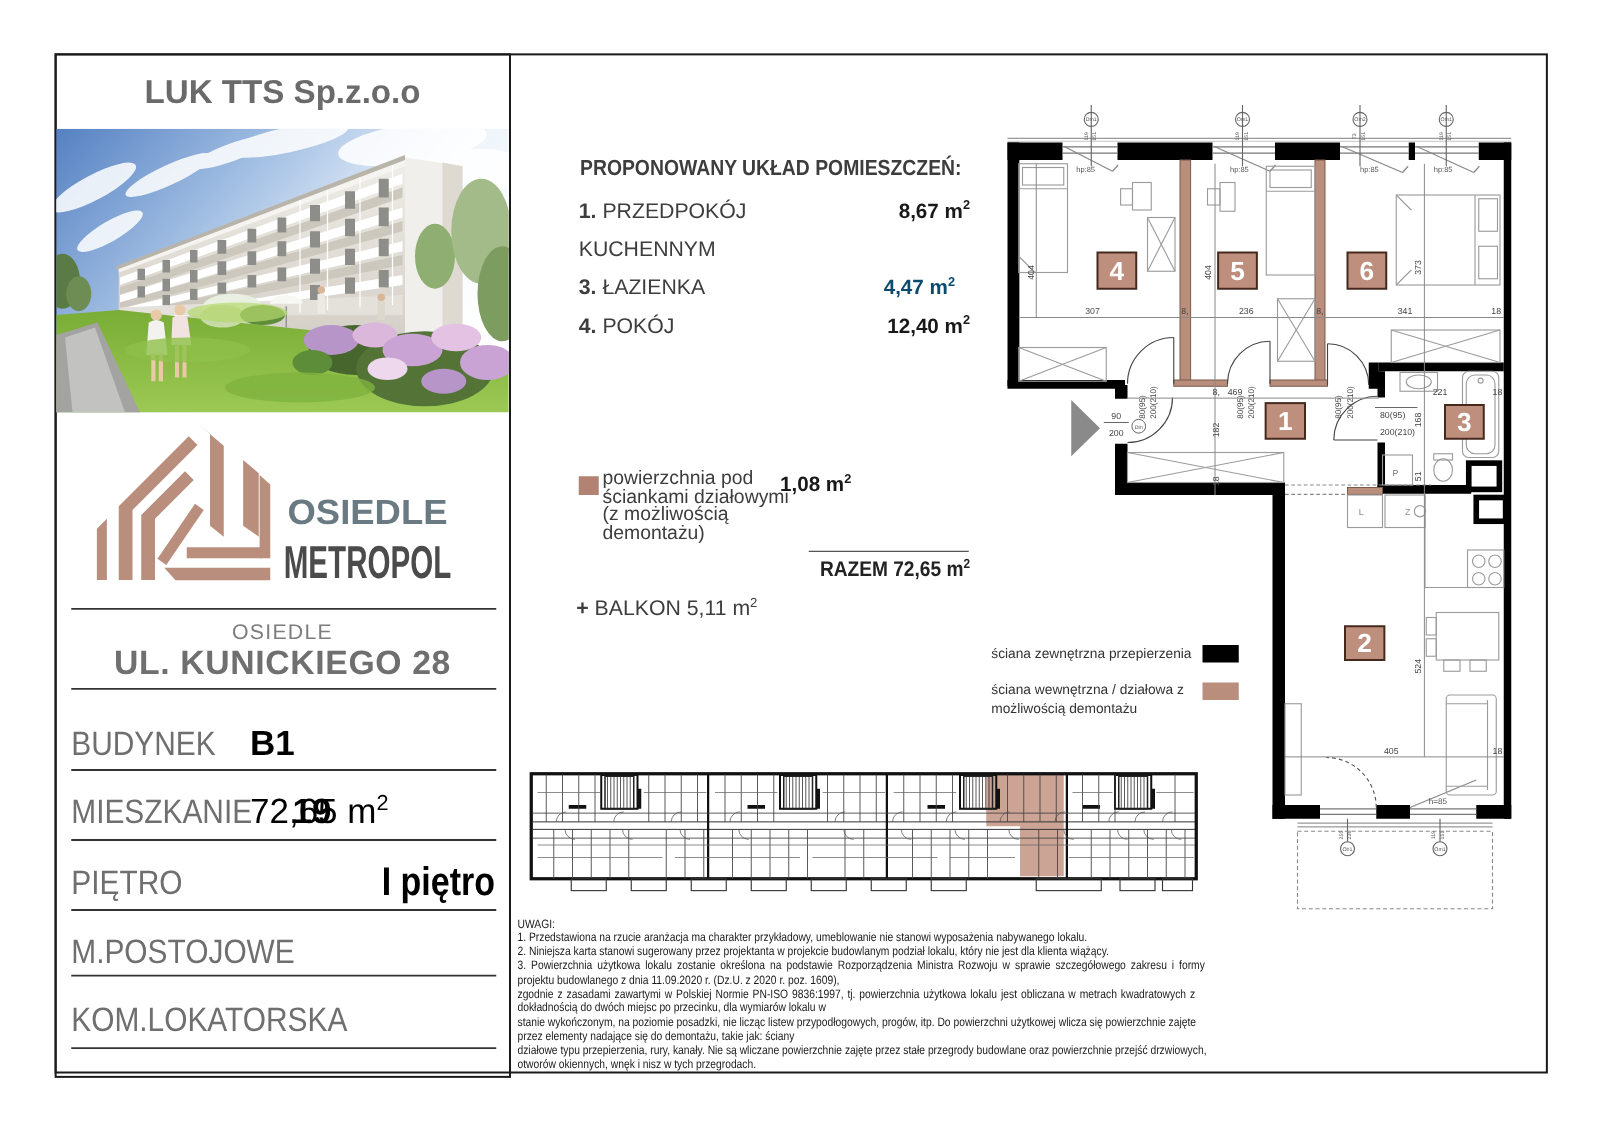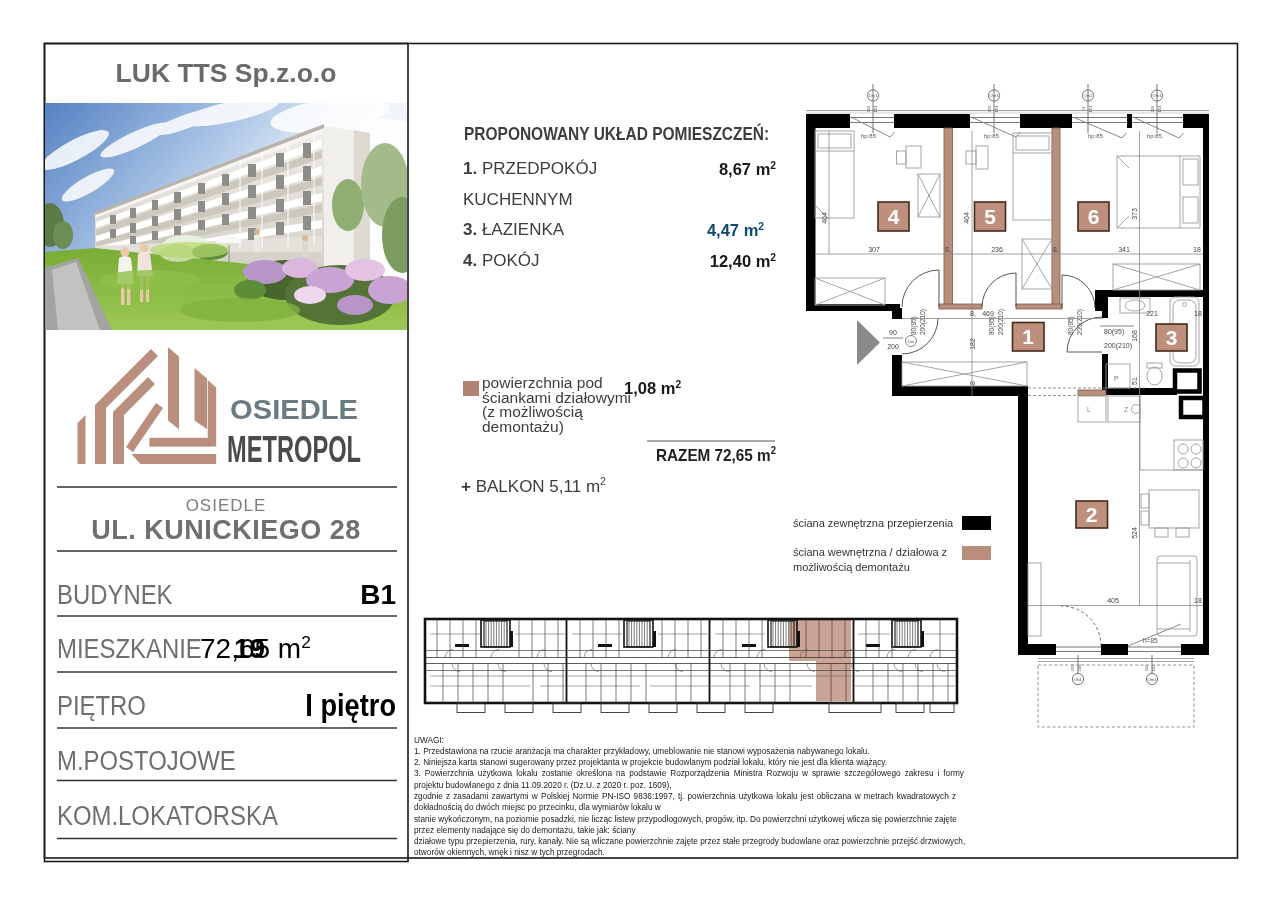--- a/index.html
+++ b/index.html
@@ -780,21 +780,21 @@
 </g>
 </svg>
 
 <div class="abs" style="left:44px;top:58px;width:364px;text-align:center;font-weight:bold;font-size:26.5px;color:#6a6a6a;letter-spacing:0px">LUK TTS Sp.z.o.o</div>
 
 <div class="abs" style="left:44px;top:496px;width:364px;text-align:center;font-size:17px;color:#7d7d7d;letter-spacing:1px">OSIEDLE</div>
 
 <div class="abs" style="left:44px;top:515px;width:364px;text-align:center;font-weight:bold;font-size:27px;color:#6f6f6f;letter-spacing:0.5px">UL. KUNICKIEGO 28</div>
 
 <div class="abs" style="left:57px;top:580px;font-size:27px;color:#6f6f6f"><span class="sx">BUDYNEK</span></div>
-<div class="abs" style="left:200px;top:579px;width:196px;text-align:right;font-weight:bold;font-size:28px;color:#000">B1</div>
+<div class="abs" style="left:200px;top:579px;width:196px;text-align:left;font-weight:bold;font-size:28px;color:#000">B1</div>
 
 <div class="abs" style="left:57px;top:634px;font-size:27px;color:#6f6f6f"><span class="sx">MIESZKANIE</span></div>
 <div class="abs" style="left:234px;top:633px;font-weight:bold;font-size:28px;color:#000">19</div>
 <div class="abs" style="left:200px;top:633px;width:196px;text-align:left;font-size:28px;color:#000">72,65 m<sup>2</sup></div>
 
 <div class="abs" style="left:57px;top:691px;font-size:27px;color:#6f6f6f"><span class="sx">PIĘTRO</span></div>
 <div class="abs" style="left:200px;top:687px;width:196px;text-align:right;font-weight:bold;font-size:32px;color:#000;transform:scaleX(.85);transform-origin:100% 50%">I piętro</div>
 
 <div class="abs" style="left:57px;top:746px;font-size:27px;color:#6f6f6f"><span class="sx">M.POSTOJOWE</span></div>
 

